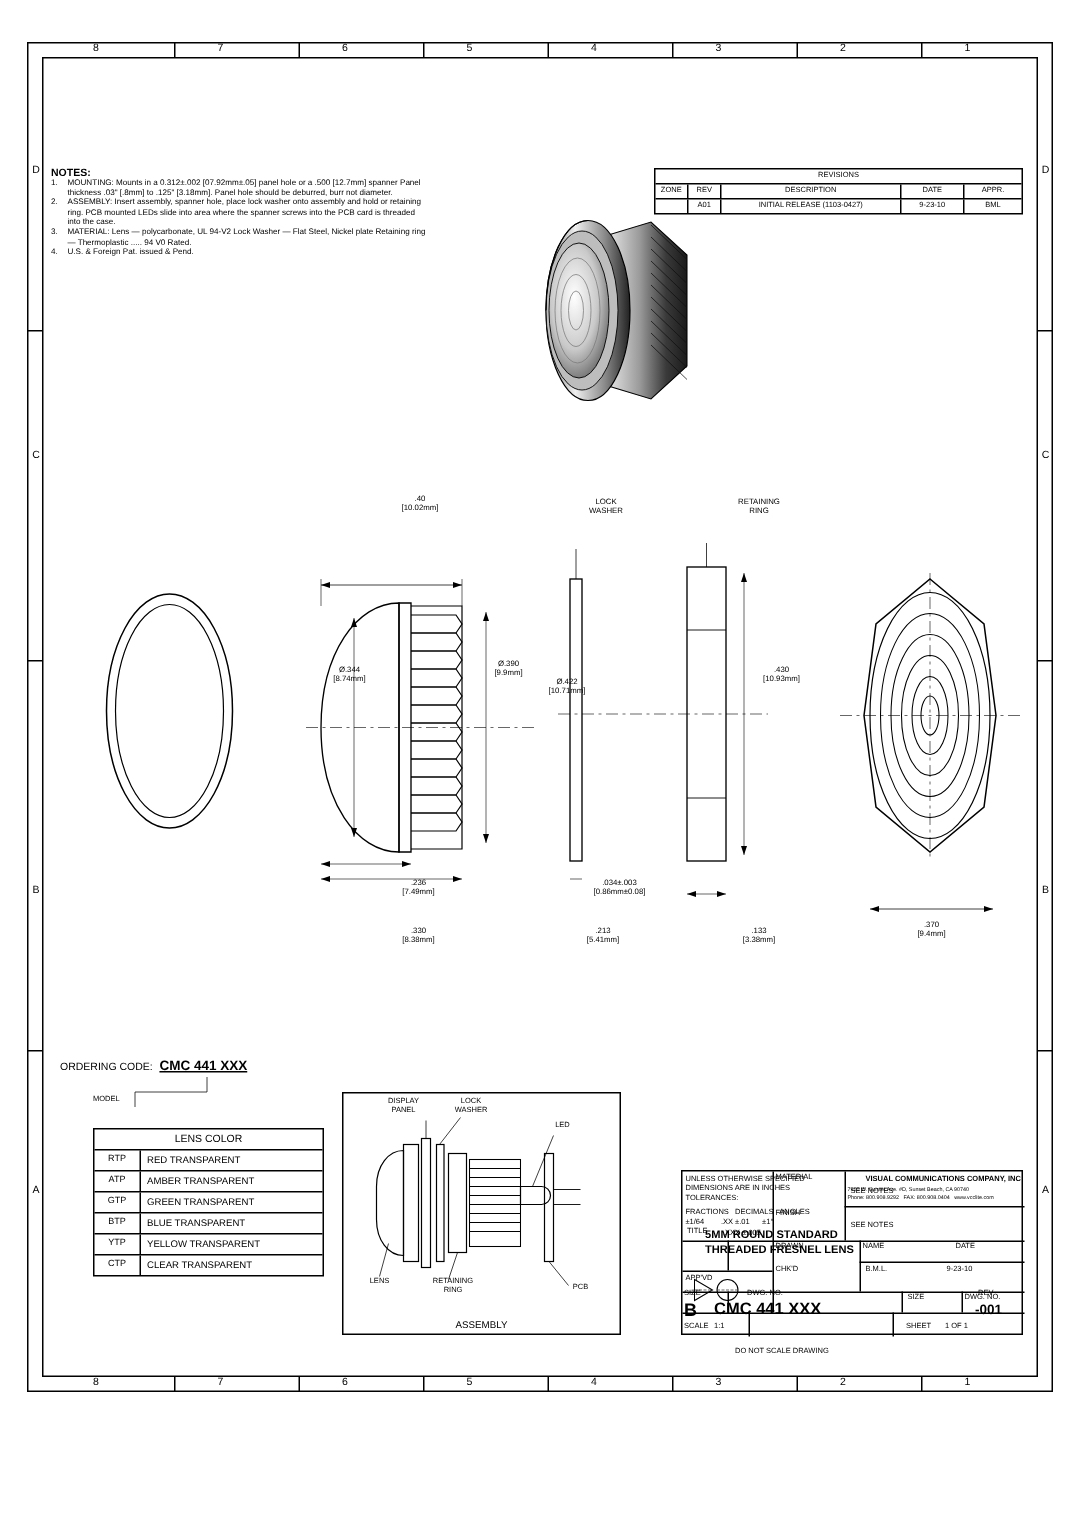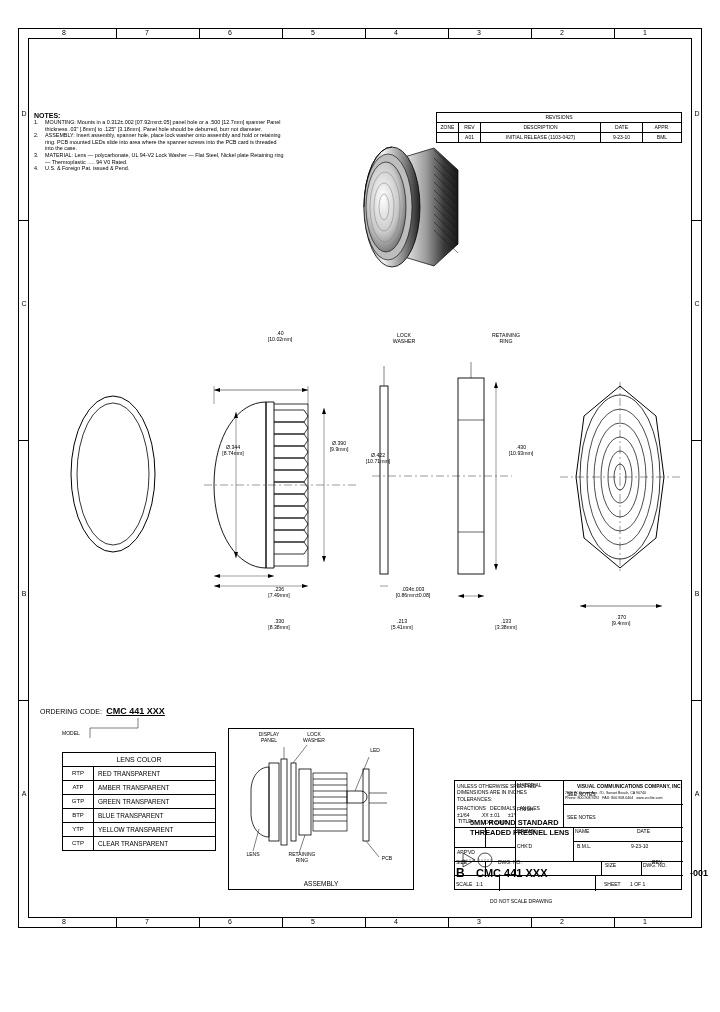--- a/index.html
+++ b/index.html
@@ -535,21 +535,21 @@
   <div class="abs t5" style="left:458px;top:818px;">TITLE</div>
   <div class="abs" style="left:470px;top:818px;width:200px;font-size:7.4px;line-height:10px;font-weight:bold;white-space:pre;">5MM ROUND STANDARD
 THREADED FRESNEL LENS</div>
 
   <div class="abs" style="left:454px;top:860px;width:228px;height:30px;">
     <div class="abs" style="left:2px;top:-1px;font-size:5px;">SIZE</div>
     <div class="abs" style="left:44px;top:-1px;font-size:5px;">DWG. NO.</div>
     <div class="abs" style="left:198px;top:-1px;font-size:5px;">REV</div>
     <div class="abs" style="left:2px;top:6px;font-size:12px;font-weight:bold;">B</div>
     <div class="abs" style="left:22px;top:7px;font-size:11px;font-weight:bold;">CMC 441 XXX</div>
-    <div class="abs" style="left:196px;top:8px;font-size:9px;font-weight:bold;margin-left:40px;">-001</div>
+    <div class="abs" style="left:196px;top:8px;font-size:9px;font-weight:bold;">-001</div>
     <div class="abs" style="left:2px;top:21px;font-size:5px;">SCALE</div>
     <div class="abs" style="left:22px;top:21px;font-size:5px;">1:1</div>
     <div class="abs" style="left:150px;top:21px;font-size:5px;">SHEET</div>
     <div class="abs" style="left:176px;top:21px;font-size:5px;">1 OF 1</div>
   </div>
 
   <div class="abs t5" style="left:490px;top:898px;">DO NOT SCALE DRAWING</div>
 
 </div>
 

